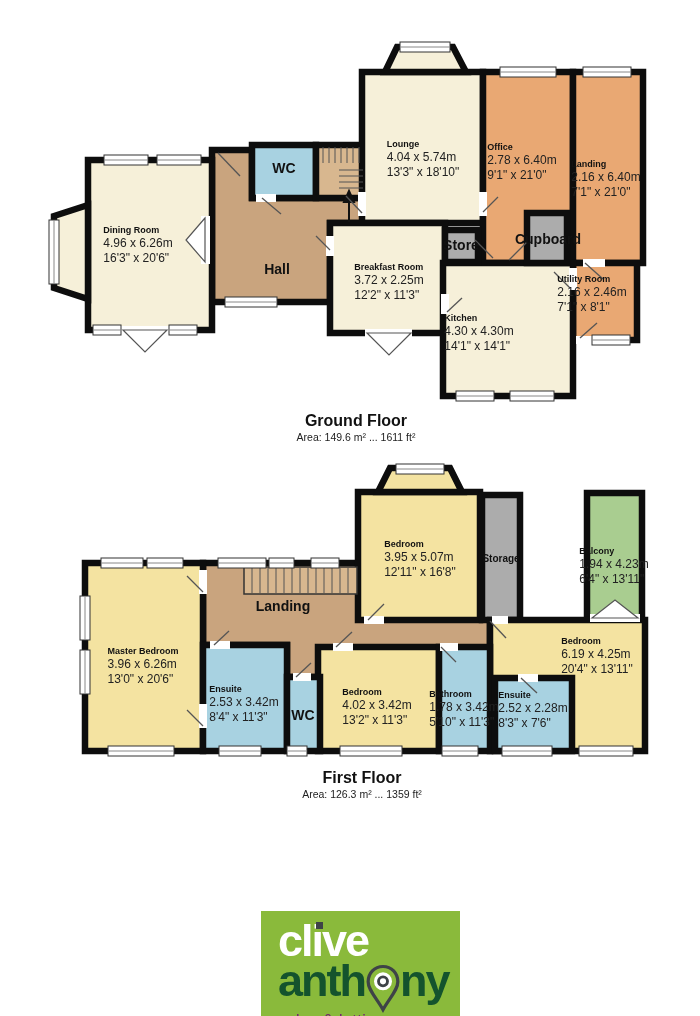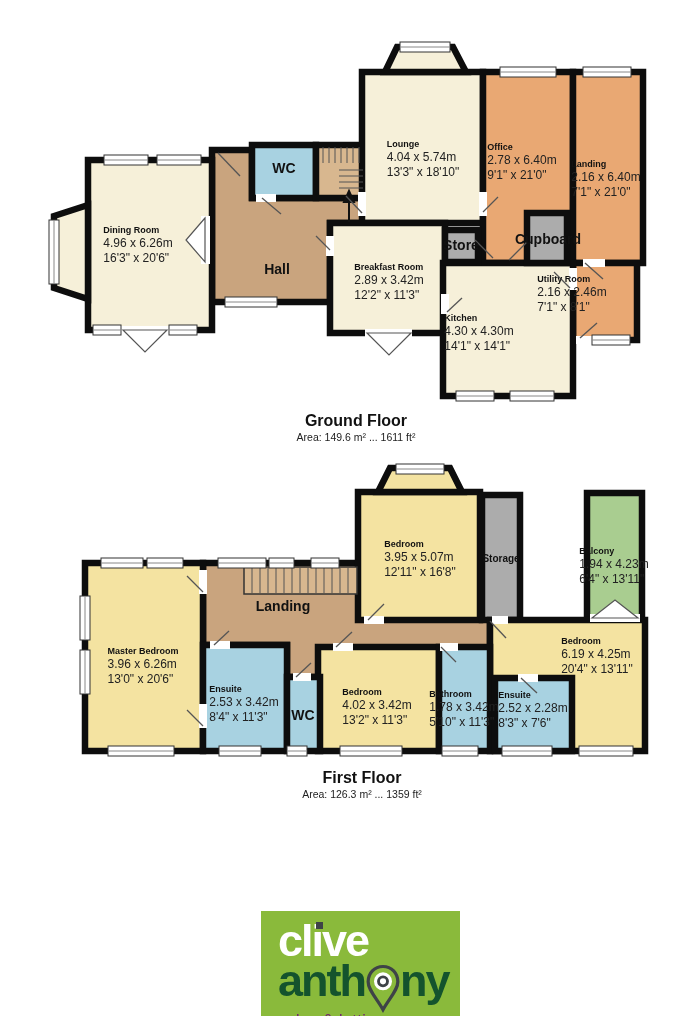--- a/index.html
+++ b/index.html
@@ -254,29 +254,29 @@
     <div class="room-dim">7'1" x 21'0"</div>
   </div>
   <div class="room-label" style="left:461px;top:246px">
     <div class="room-name sm">Store</div>
   </div>
   <div class="room-label" style="left:548px;top:240px">
     <div class="room-name sm">Cupboard</div>
   </div>
   <div class="room-label" style="left:389px;top:283px">
     <div class="room-name">Breakfast Room</div>
-    <div class="room-dim">2.89 x 3.42m</div>
+    <div class="room-dim">3.72 x 2.25m</div>
     <div class="room-dim">12'2" x 11'3"</div>
   </div>
   <div class="room-label" style="left:479px;top:334px">
     <div class="room-name">Kitchen</div>
     <div class="room-dim">4.30 x 4.30m</div>
     <div class="room-dim">14'1" x 14'1"</div>
   </div>
-  <div class="room-label" style="left:572px;top:295px">
+  <div class="room-label" style="left:592px;top:295px">
     <div class="room-name">Utility Room</div>
     <div class="room-dim">2.16 x 2.46m</div>
     <div class="room-dim">7'1" x 8'1"</div>
   </div>
 
   <div class="floor-caption" style="left:356px;top:412px">
     <div class="floor-title">Ground Floor</div>
     <div class="floor-area">Area: 149.6 m² ... 1611 ft²</div>
   </div>
 

